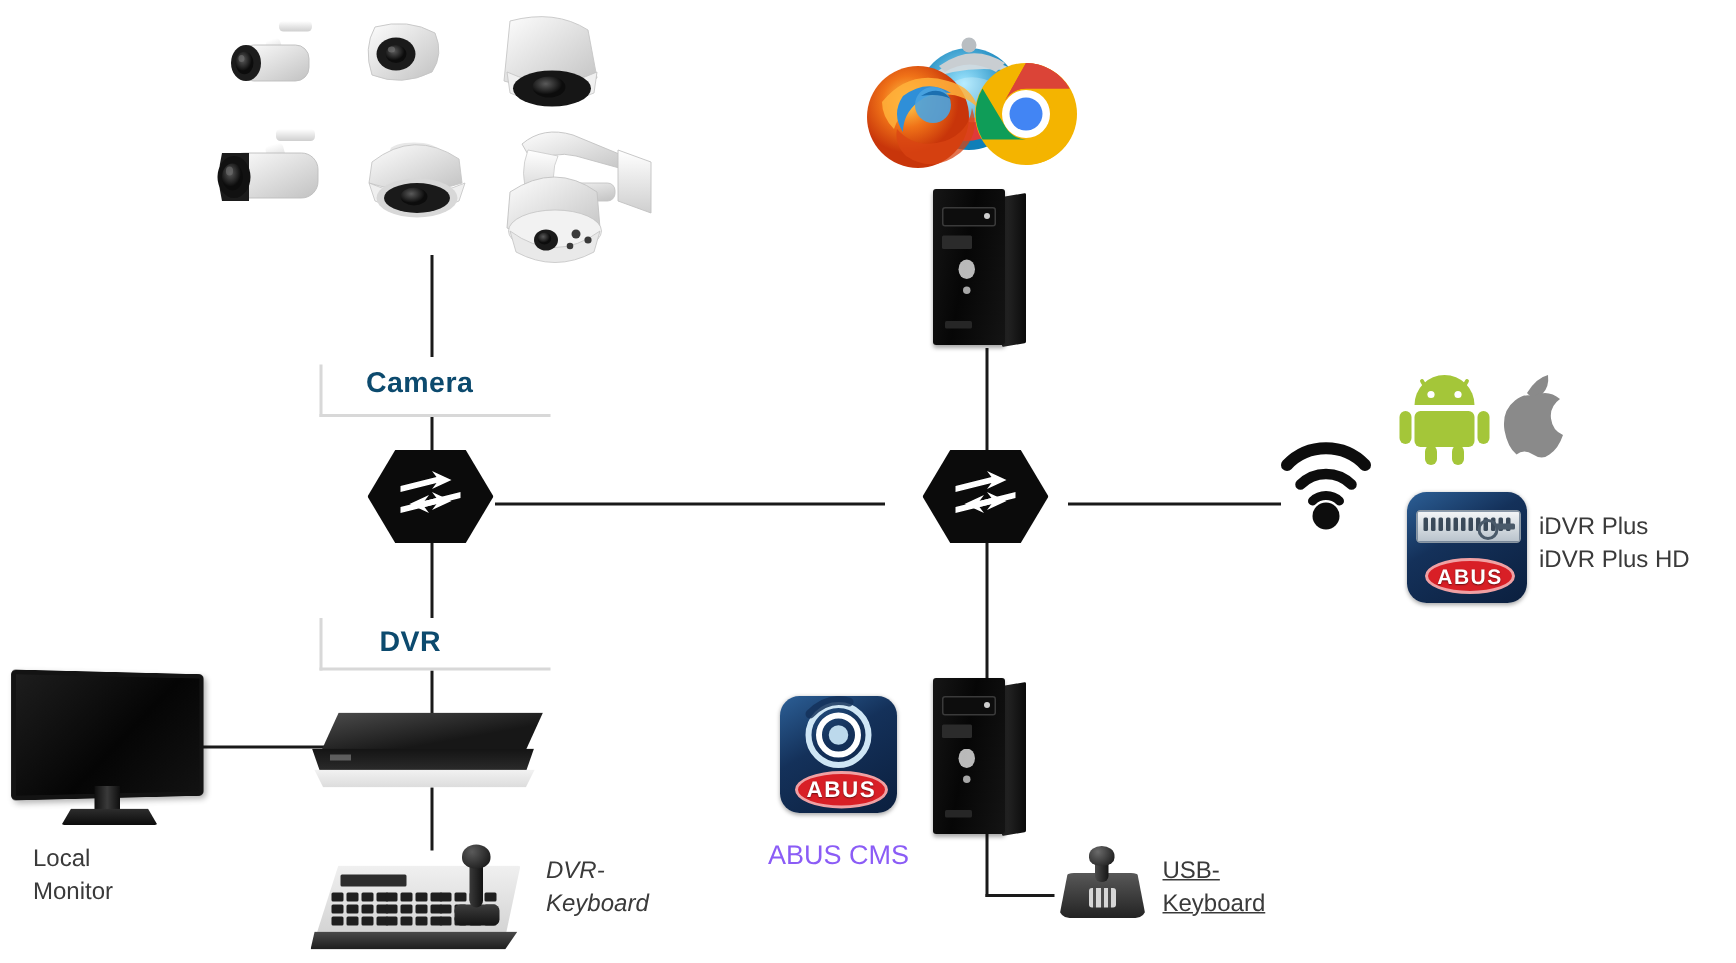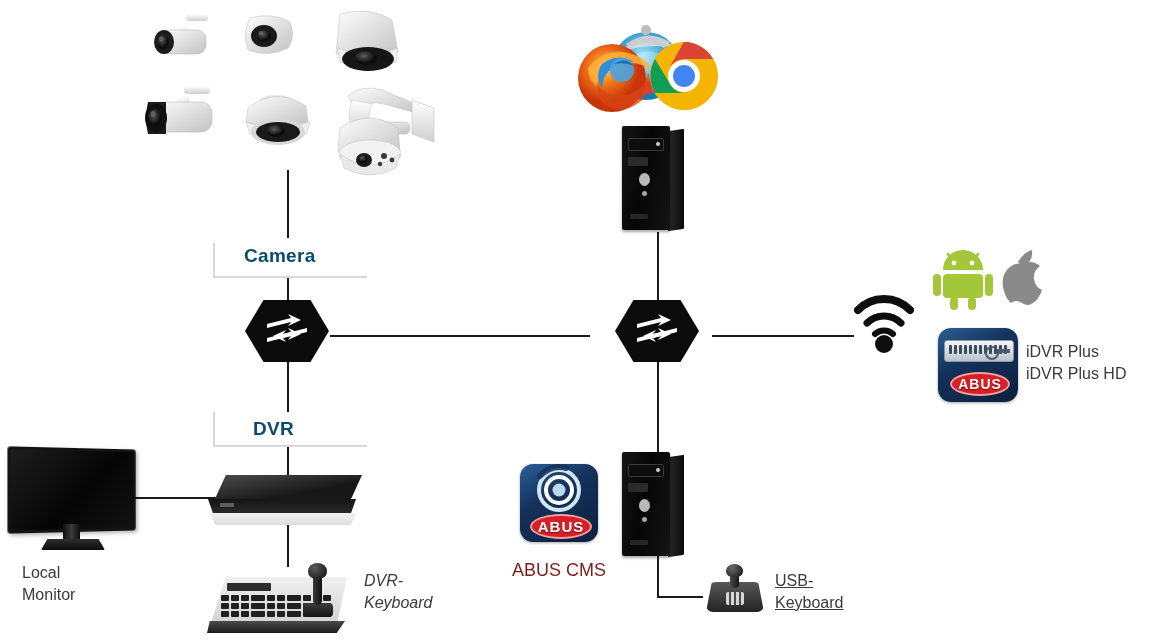--- a/index.html
+++ b/index.html
@@ -477,21 +477,21 @@
 
   <div class="apptile" style="left:520px;top:464px;width:78px;height:78px;">
     <svg width="78" height="78" viewBox="0 0 78 78" style="position:absolute;left:0;top:-4px;">
       <circle cx="39" cy="30" r="20" fill="none" stroke="#cfe6f5" stroke-width="4"></circle>
       <circle cx="39" cy="30" r="13" fill="none" stroke="#ffffff" stroke-width="4"></circle>
       <circle cx="39" cy="30" r="6.5" fill="#bcd9ec"></circle>
       <path d="M20 16 q12 -12 26 -8" stroke="#14315a" stroke-width="6" fill="none" stroke-linecap="round" opacity=".85"></path>
     </svg>
     <div class="abusoval" style="left:10px;top:50px;width:58px;height:21px;font-size:15px;">ABUS</div>
   </div>
-  <div class="txt" style="left:512px;top:558px;font-size:18px;color:#7f1d1d;">ABUS CMS</div>
+  <div class="txt" style="left:512px;top:558px;font-size:18px;color:#8b5cf6;">ABUS CMS</div>
 
   <div class="tower" style="left:622px;top:452px;">
     <div class="side"></div>
     <div class="face">
       <div class="drive"></div>
       <div class="badge"></div>
       <div class="pwr"></div>
       <div class="led"></div>
       <div class="foot"></div>
     </div>

